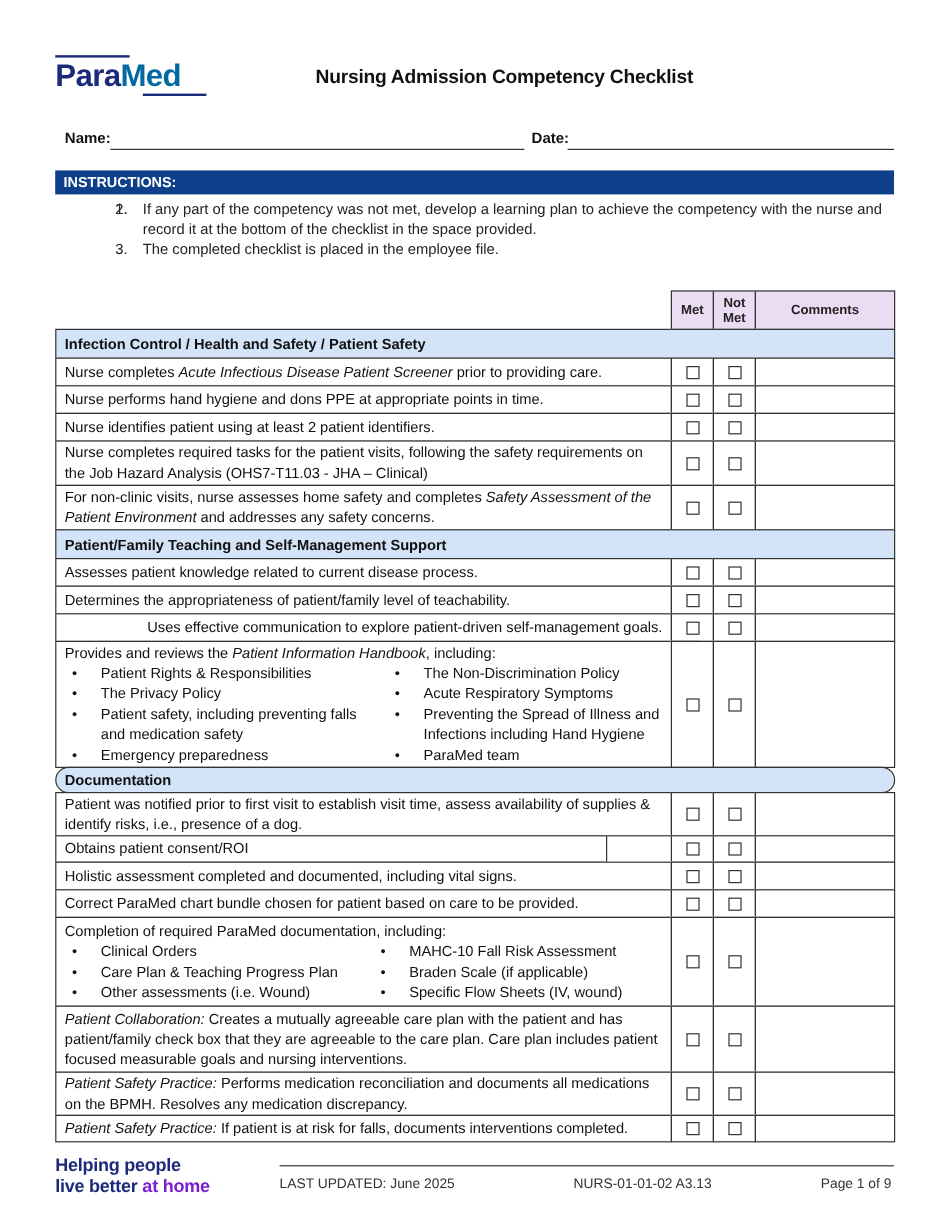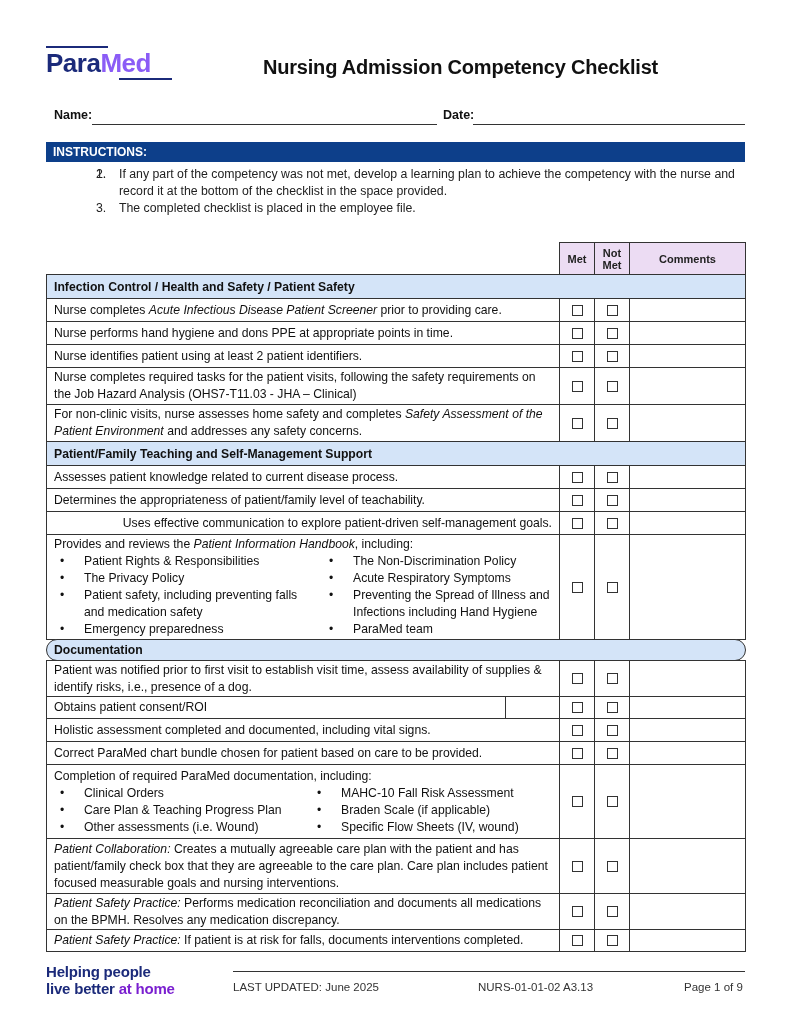--- a/index.html
+++ b/index.html
@@ -4,23 +4,23 @@
 <style>
   * { box-sizing: border-box; margin: 0; padding: 0; }
   html, body { width: 791px; height: 1024px; background: #ffffff; overflow: hidden; }
   body { position: relative; font-family: "Liberation Sans", sans-serif; color: #111; }
 
   .logo { position: absolute; left: 46px; top: 44px; width: 130px; height: 40px; }
   .logo .bar-top { position: absolute; left: 0; top: 2px; width: 62px; height: 2px; background: #1b2a7a; }
   .logo .bar-bot { position: absolute; left: 73px; top: 34px; width: 53px; height: 2px; background: #1b2a7a; }
   .logo .word { position: absolute; left: 0; top: 4px; font-size: 26px; font-weight: bold; letter-spacing: -0.5px; line-height: 30px; }
   .logo .para { color: #1b2a7a; }
-  .logo .med { color: #8b5cf6; }
-
-  .title { position: absolute; left: 263px; top: 56px; font-size: 20px; font-weight: bold; color: #111; letter-spacing: -0.2px; }
+  .logo .med { color: #0369a1; }
+
+  .title { position: absolute; left: 263px; top: 56px; font-size: 16px; font-weight: bold; color: #111; letter-spacing: -0.2px; }
 
   .field-label { position: absolute; font-size: 12.5px; font-weight: bold; }
   .field-line { position: absolute; height: 1px; background: #333; }
 
   .instructions-bar { position: absolute; left: 46px; top: 142px; width: 699px; height: 20px; background: #0d3f8a; color: #fff; font-size: 12px; font-weight: bold; padding: 2px 7px; line-height: 16px; }
 
   .instr-list { position: absolute; left: 96px; top: 166px; width: 640px; font-size: 12.3px; line-height: 17px; color: #222; }
   .instr-item { position: relative; padding-left: 23px; }
   .instr-item .num { position: absolute; left: 0; top: 0; }
 

